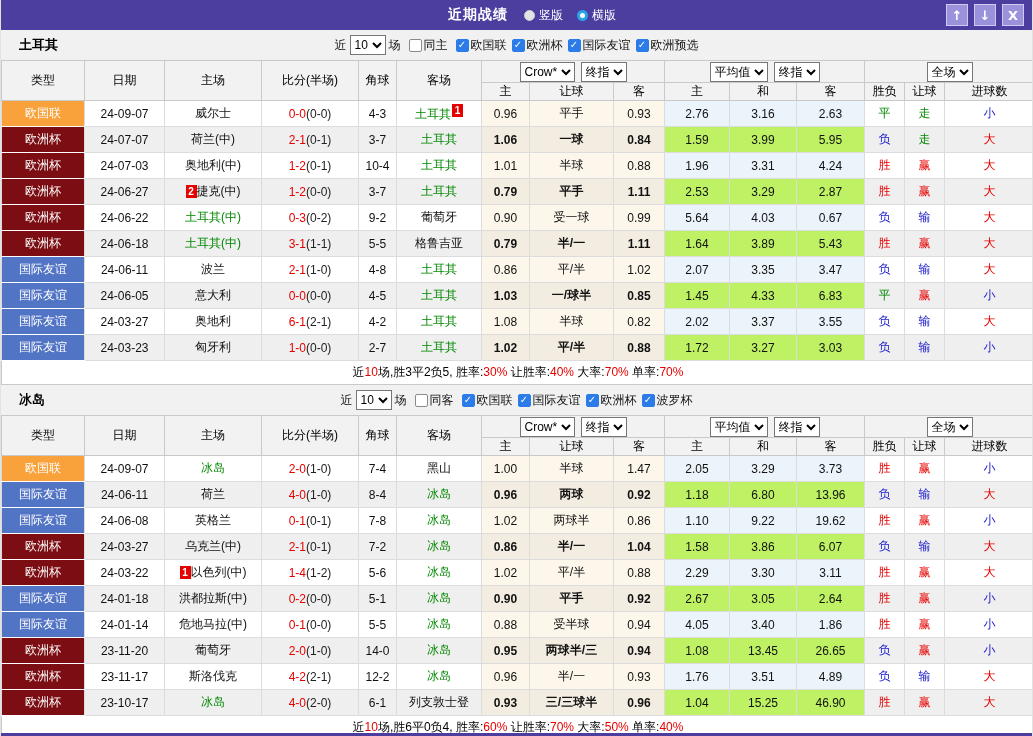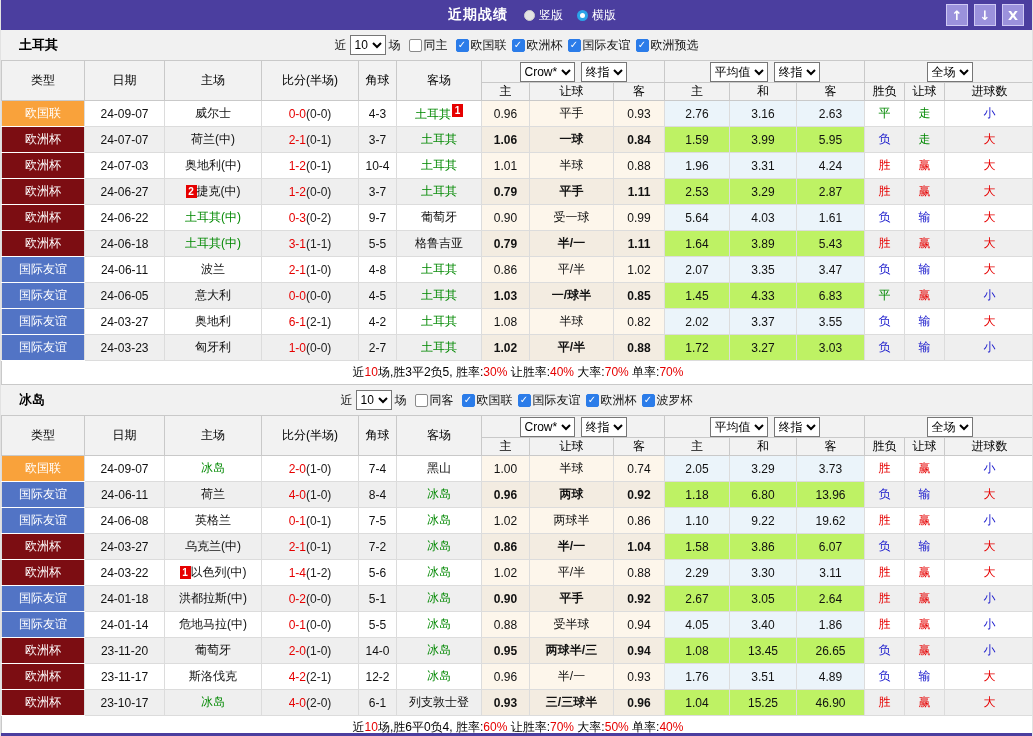--- a/index.html
+++ b/index.html
@@ -227,28 +227,28 @@
           <td class="avg">2.87</td>
           <td class="outcome" style="color: rgb(230, 0, 0);">胜</td>
           <td class="outcome" style="color: rgb(230, 0, 0);">赢</td>
           <td class="outcome" style="color: rgb(230, 0, 0);">大</td>
         </tr>
         <tr class="odd">
           <td class="type-cell" style="background: rgb(124, 13, 18);">欧洲杯</td>
           <td>24-06-22</td>
           <td class="team-cell"><span class="tname green">土耳其(中)</span></td>
           <td><span class="score">0-3</span><span class="half">(0-2)</span></td>
-          <td>9-7</td>
+          <td>9-2</td>
           <td class="team-cell"><span class="tname">葡萄牙</span></td>
           <td class="crow">0.90</td>
           <td class="crow">受一球</td>
           <td class="crow">0.99</td>
           <td class="avg">5.64</td>
           <td class="avg">4.03</td>
-          <td class="avg">1.61</td>
+          <td class="avg">0.67</td>
           <td class="outcome" style="color: rgb(23, 23, 204);">负</td>
           <td class="outcome" style="color: rgb(23, 23, 204);">输</td>
           <td class="outcome" style="color: rgb(230, 0, 0);">大</td>
         </tr>
         <tr class="even">
           <td class="type-cell" style="background: rgb(124, 13, 18);">欧洲杯</td>
           <td>24-06-18</td>
           <td class="team-cell"><span class="tname green">土耳其(中)</span></td>
           <td><span class="score">3-1</span><span class="half">(1-1)</span></td>
           <td>5-5</td>
@@ -429,21 +429,21 @@
     <tbody>
         <tr class="odd">
           <td class="type-cell" style="background: rgb(249, 162, 59);">欧国联</td>
           <td>24-09-07</td>
           <td class="team-cell"><span class="tname green">冰岛</span></td>
           <td><span class="score">2-0</span><span class="half">(1-0)</span></td>
           <td>7-4</td>
           <td class="team-cell"><span class="tname">黑山</span></td>
           <td class="crow">1.00</td>
           <td class="crow">半球</td>
-          <td class="crow">0.74</td>
+          <td class="crow">1.47</td>
           <td class="avg">2.05</td>
           <td class="avg">3.29</td>
           <td class="avg">3.73</td>
           <td class="outcome" style="color: rgb(230, 0, 0);">胜</td>
           <td class="outcome" style="color: rgb(230, 0, 0);">赢</td>
           <td class="outcome" style="color: rgb(23, 23, 204);">小</td>
         </tr>
         <tr class="even">
           <td class="type-cell" style="background: rgb(82, 116, 197);">国际友谊</td>
           <td>24-06-11</td>
@@ -459,21 +459,21 @@
           <td class="avg">13.96</td>
           <td class="outcome" style="color: rgb(23, 23, 204);">负</td>
           <td class="outcome" style="color: rgb(23, 23, 204);">输</td>
           <td class="outcome" style="color: rgb(230, 0, 0);">大</td>
         </tr>
         <tr class="odd">
           <td class="type-cell" style="background: rgb(82, 116, 197);">国际友谊</td>
           <td>24-06-08</td>
           <td class="team-cell"><span class="tname">英格兰</span></td>
           <td><span class="score">0-1</span><span class="half">(0-1)</span></td>
-          <td>7-5</td>
+          <td>7-8</td>
           <td class="team-cell"><span class="tname green">冰岛</span></td>
           <td class="crow">1.02</td>
           <td class="crow">两球半</td>
           <td class="crow">0.86</td>
           <td class="avg">1.10</td>
           <td class="avg">9.22</td>
           <td class="avg">19.62</td>
           <td class="outcome" style="color: rgb(230, 0, 0);">胜</td>
           <td class="outcome" style="color: rgb(230, 0, 0);">赢</td>
           <td class="outcome" style="color: rgb(23, 23, 204);">小</td>

